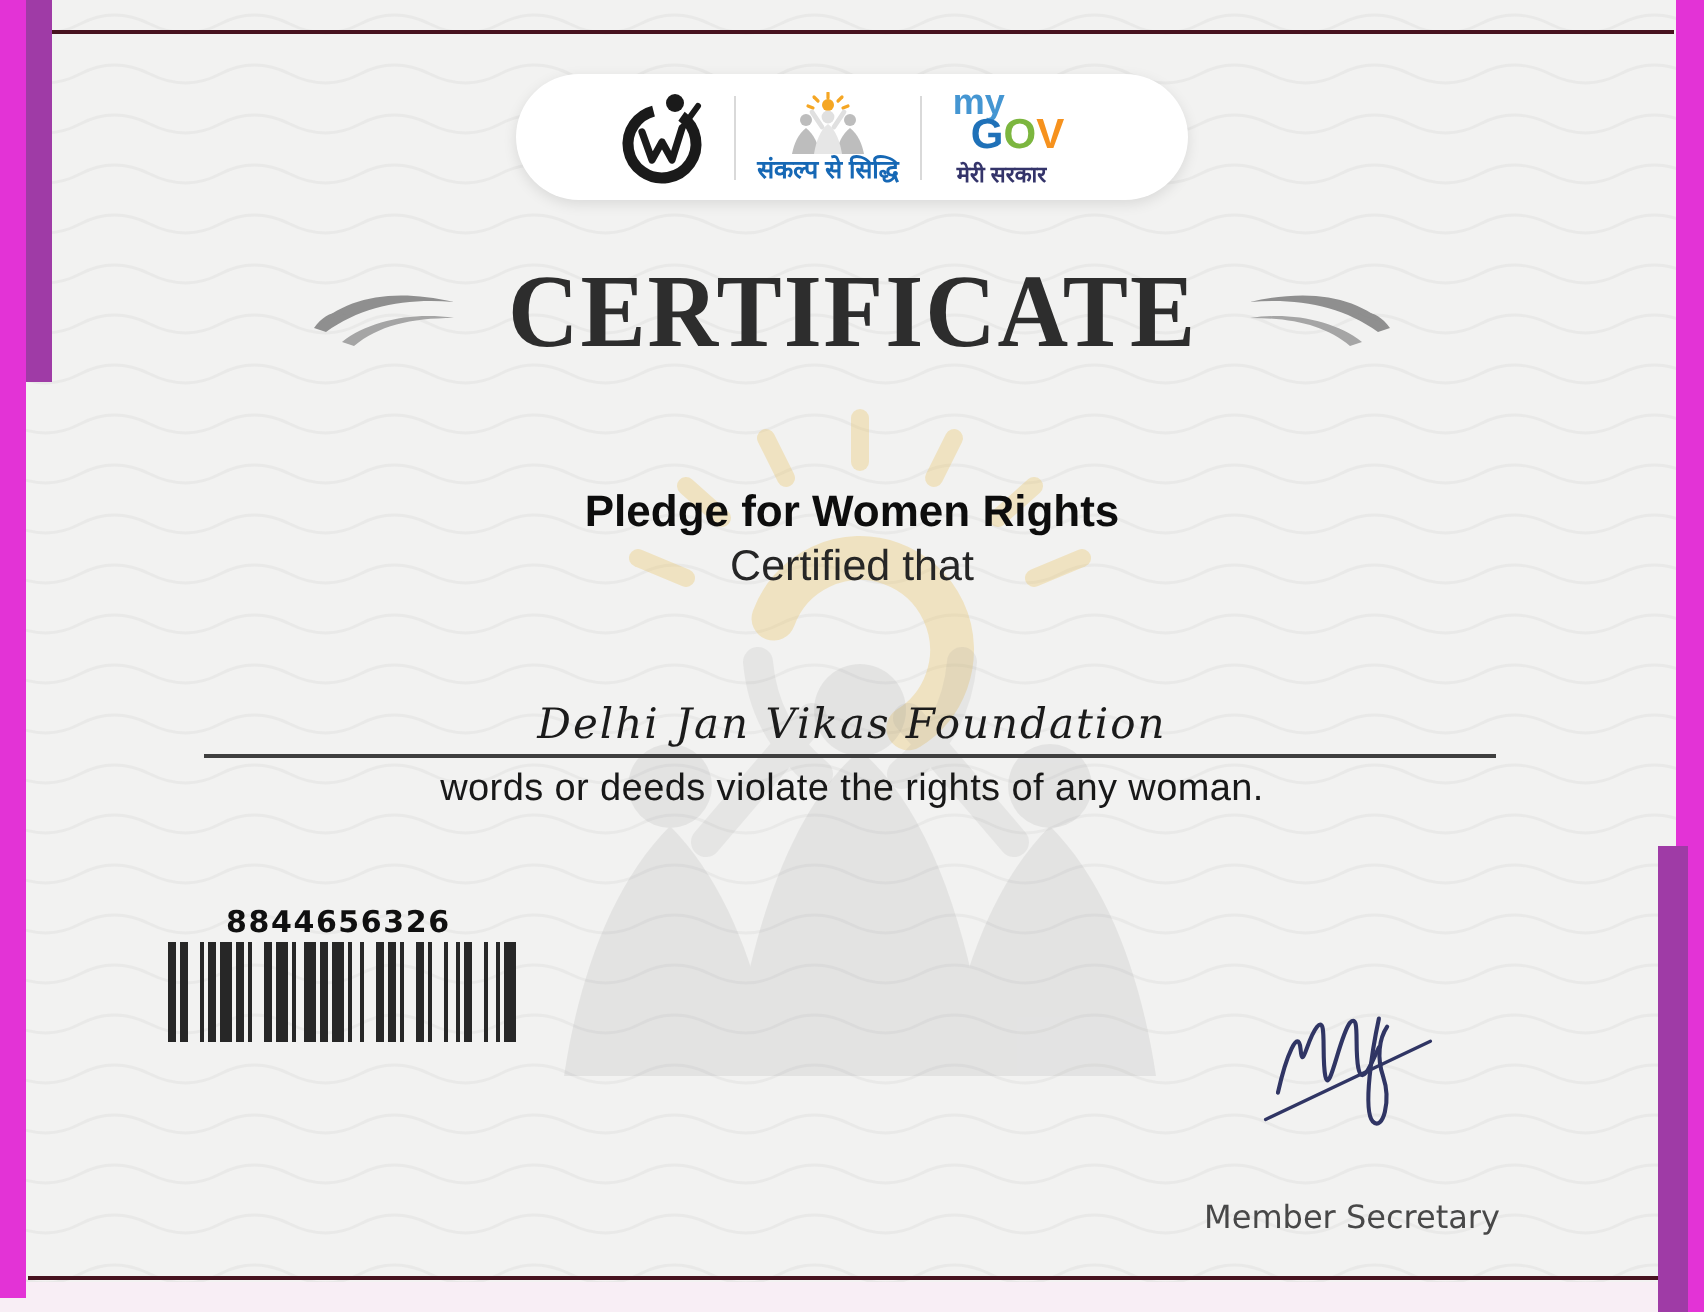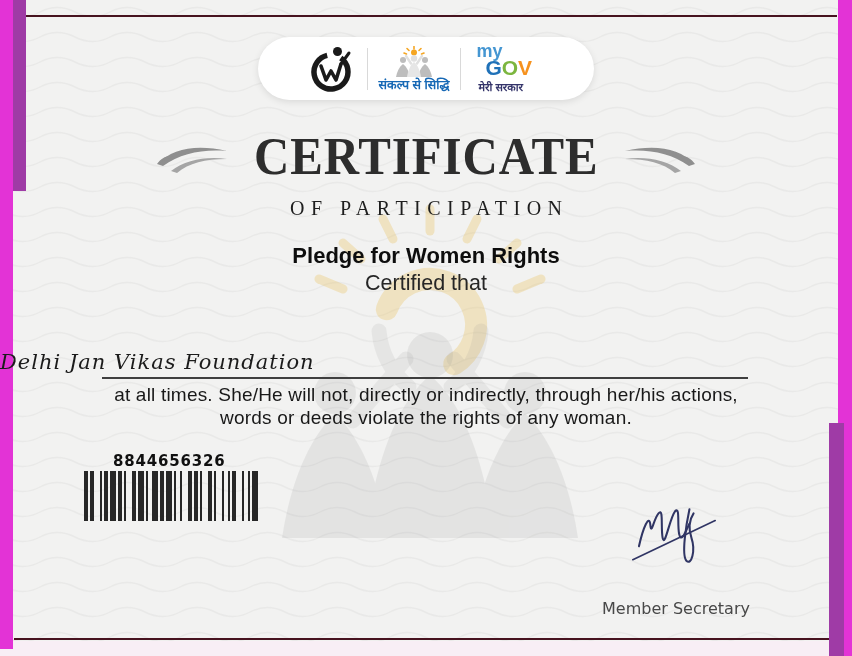--- a/index.html
+++ b/index.html
@@ -44,21 +44,21 @@
   .cert-title { font-family:"Liberation Serif","DejaVu Serif",serif; font-size:52px; font-weight:bold; color:#2d2d2d;
     letter-spacing:1px; transform:scaleX(.94); display:inline-block; line-height:54px; }
   .flourish-right { transform:scaleX(-1); }
   .cert-subtitle { position:absolute; left:0; right:0; top:197px; text-align:center;
     font-family:"Liberation Serif","DejaVu Serif",serif; font-size:20px; color:#1e1e1e;
     letter-spacing:6.5px; text-indent:6.5px; z-index:6; }
 
   .pledge-title { position:absolute; left:0; right:0; top:243px; text-align:center; font-size:22px; font-weight:bold; color:#0d0d0d; z-index:6; }
   .certified-label { position:absolute; left:0; right:0; top:271px; text-align:center; font-size:21.5px; color:#262626; z-index:6; }
 
-  .recipient { position:absolute; left:0; right:0; top:350px; text-align:left;
+  .recipient { position:absolute; left:0; right:0; top:350px; text-align:center;
     font-family:"DejaVu Serif","Liberation Serif",serif; font-style:italic; font-size:21px; color:#1b1b1b; letter-spacing:1px; z-index:6; }
   .recipient-rule { position:absolute; left:102px; right:104px; top:377px; height:2px; background:#3f3f3f; z-index:6; }
 
   .pledge-body { position:absolute; left:0; right:0; top:384px; text-align:center; font-size:19px; line-height:22.5px;
     color:#181818; letter-spacing:.2px; z-index:6; }
 
   .cert-number { position:absolute; left:113px; top:452px; font-family:"DejaVu Sans",sans-serif; font-size:15px; font-weight:bold; color:#101010; letter-spacing:.8px; z-index:6; }
   .barcode { position:absolute; left:84px; top:471px; height:50px; display:flex; z-index:6; }
   .barcode span { display:block; height:100%; }
   .barcode .bar { background:#272727; }
@@ -160,30 +160,28 @@
       <path d="M16 31 C 30 20, 52 16, 72 19 C 50 19, 34 23, 22 33 Z" fill="#a5a5a5"></path>
       <path d="M2 24 C 7 17, 13 15, 18 17 C 11 19, 6 21, 2 24 Z" fill="#8f8f8f"></path>
     </svg>
     <span class="cert-title">CERTIFICATE</span>
     <svg class="flourish-right" width="74" height="34" viewBox="0 0 74 34" xmlns="http://www.w3.org/2000/svg">
       <path d="M2 24 C 18 8, 42 4, 72 11 C 48 9, 26 13, 8 26 Z" fill="#8f8f8f"></path>
       <path d="M16 31 C 30 20, 52 16, 72 19 C 50 19, 34 23, 22 33 Z" fill="#a5a5a5"></path>
       <path d="M2 24 C 7 17, 13 15, 18 17 C 11 19, 6 21, 2 24 Z" fill="#8f8f8f"></path>
     </svg>
   </div>
-  <div class="cert-subtitle">OF PARTICIPATION</div>
 
   <div class="pledge-title">Pledge for Women Rights</div>
   <div class="certified-label">Certified that</div>
 
   <div class="recipient">Delhi Jan Vikas Foundation</div>
   <div class="recipient-rule"></div>
 
   <div class="pledge-body">
-    <div>at all times. She/He will not, directly or indirectly, through her/his actions,</div>
     <div>words or deeds violate the rights of any woman.</div>
   </div>
 
   <div class="cert-number">8844656326</div>
   <div class="barcode">
       <span class="bar" style="width: 4px;"></span>
       <span class="gap" style="width: 2px;"></span>
       <span class="bar" style="width: 4px;"></span>
       <span class="gap" style="width: 6px;"></span>
       <span class="bar" style="width: 2px;"></span>

